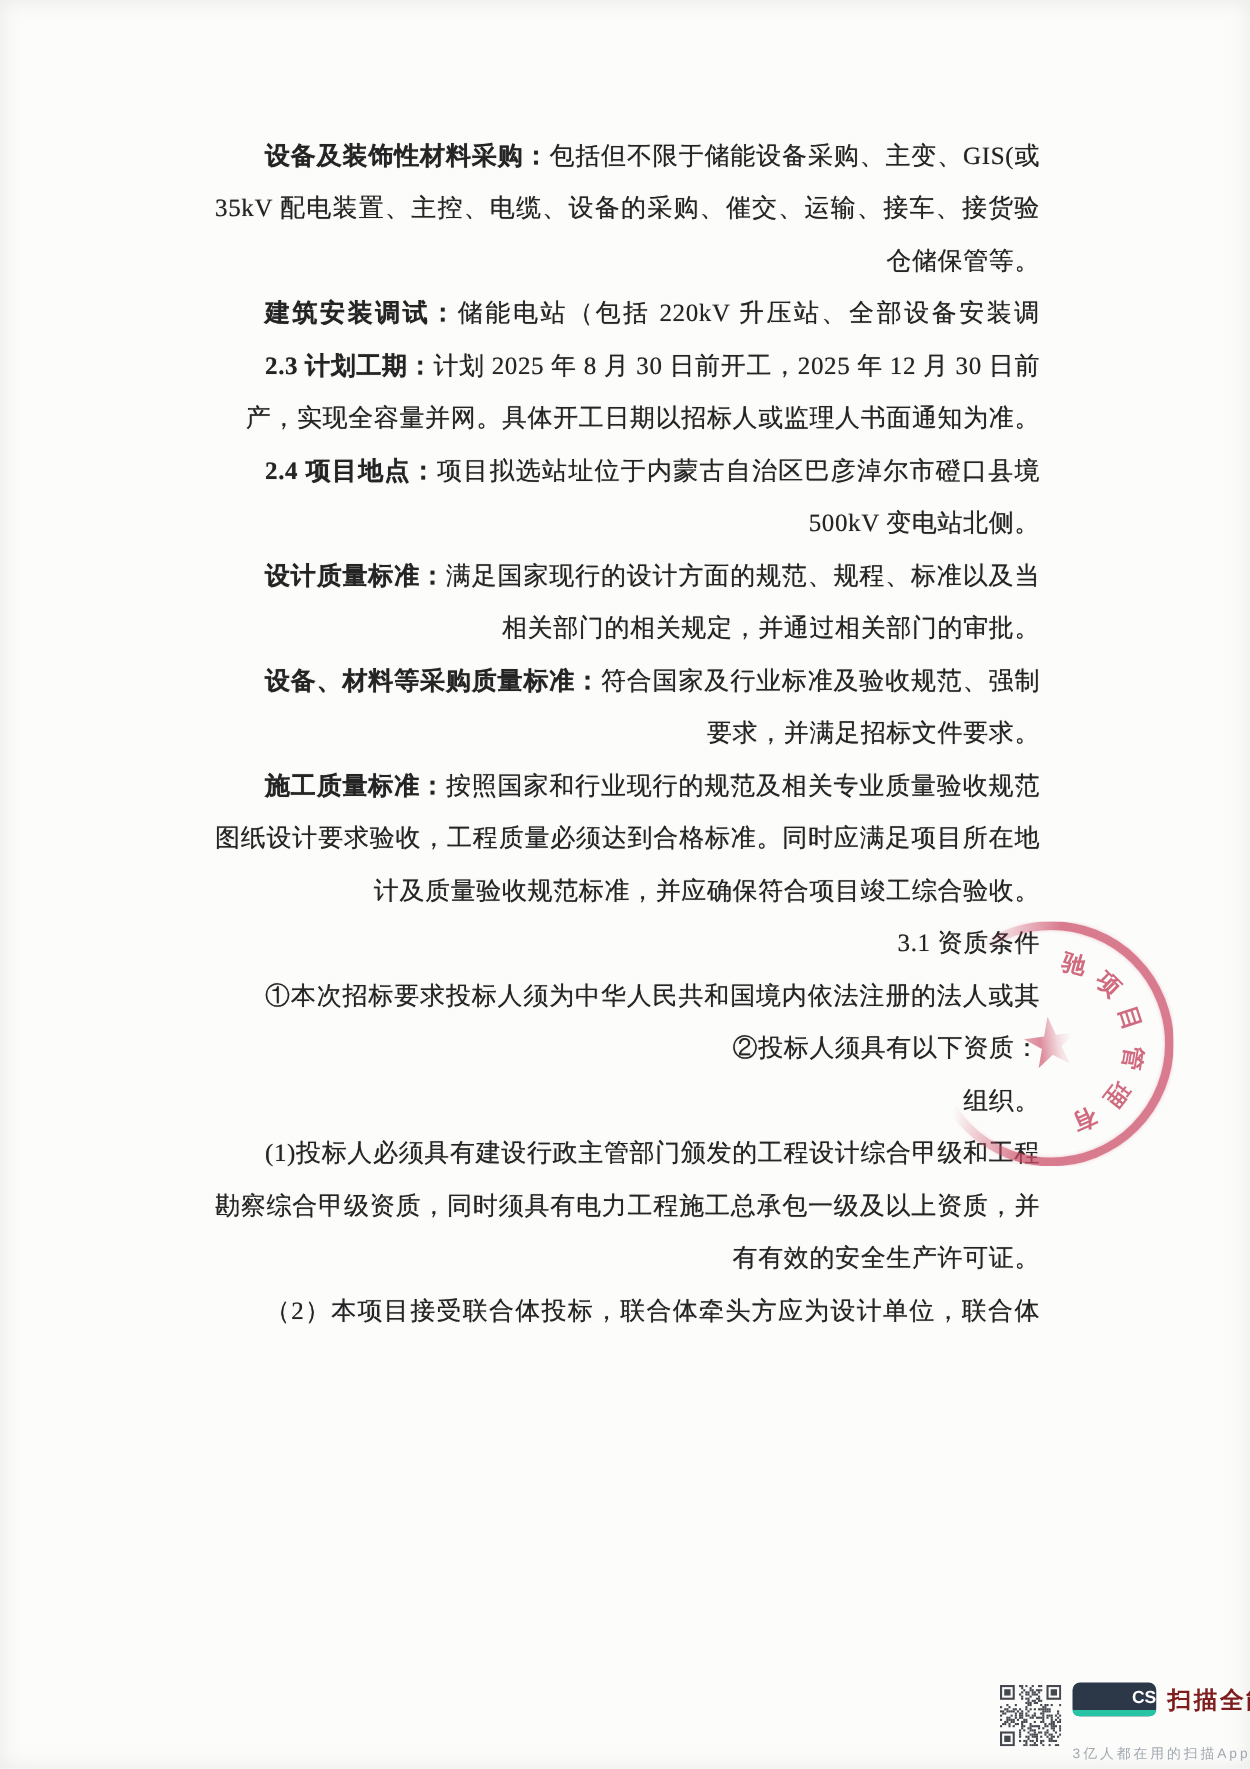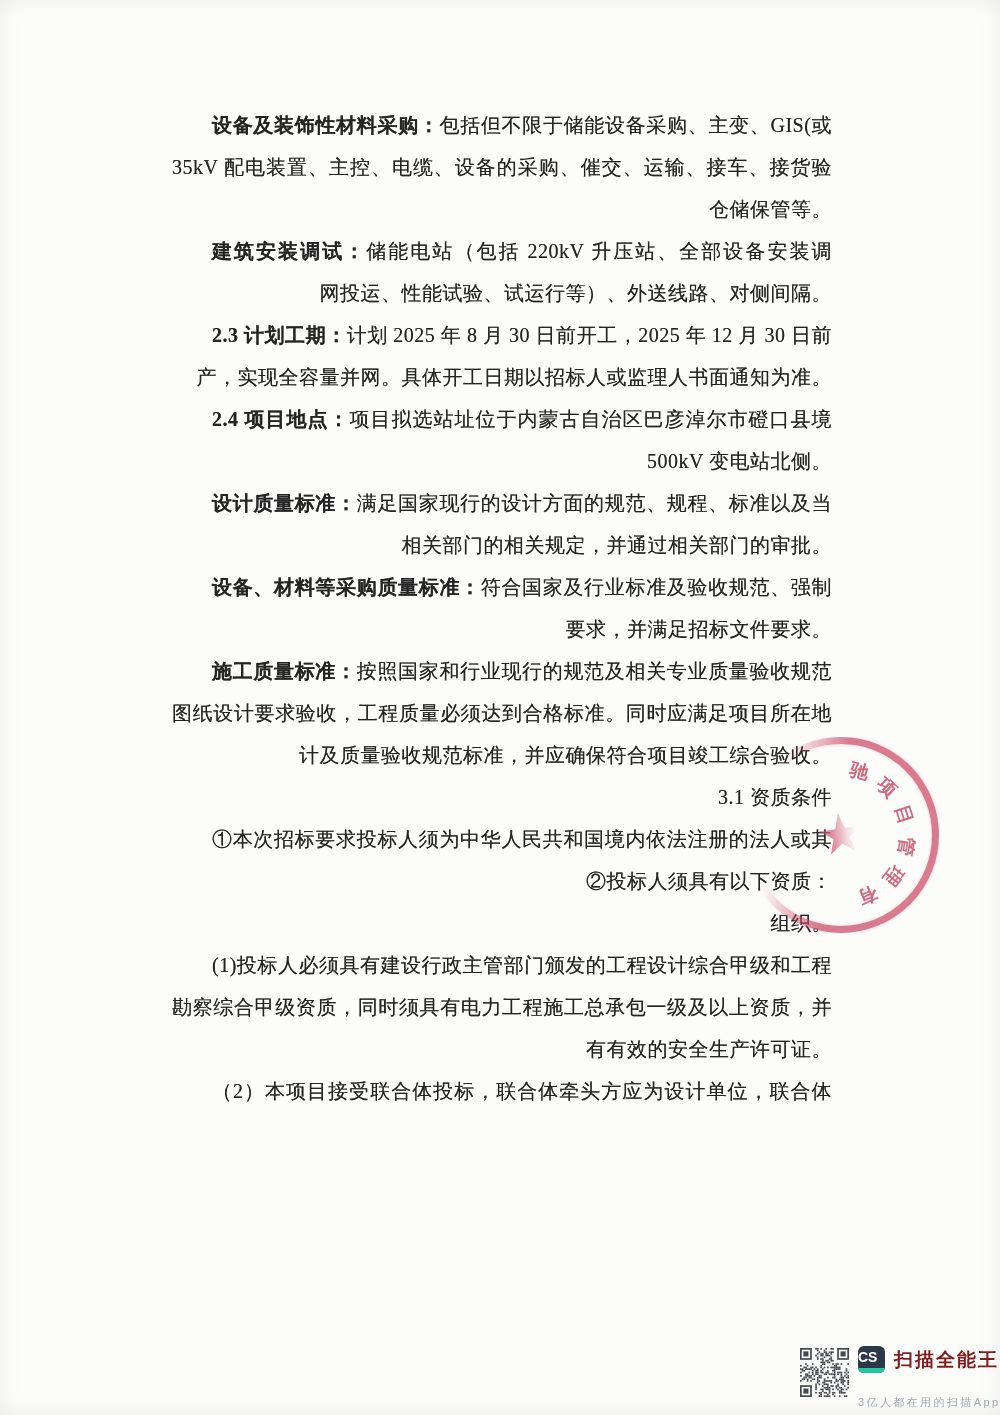--- a/index.html
+++ b/index.html
@@ -82,22 +82,23 @@
   .wm-right{ margin-left:9px; }
   .wm-row{ display:flex; align-items:center; }
   .cs-logo{
     position:relative;
     width:27px;height:27px;
     background:#2c3847;
     border-radius:6px;
     color:#ffffff;
     font-weight:700;
     font-size:14px;
-    text-align:left;
+    text-align:right;
     line-height:23px;
+    padding-left:40px;
   }
   .cs-bar{
     position:absolute;left:0;right:0;bottom:0;
     height:5px;
     background:#26c4a4;
     border-radius:0 0 6px 6px;
   }
   .wm-title{
     margin-left:9px;
     font-size:19px;
@@ -117,21 +118,20 @@
 </head>
 <body>
 
 <div class="page">
 
   <div class="doc">
       <div class="line fill indent"><b>设备及装饰性材料采购：</b>包括但不限于储能设备采购、主变、GIS(或 AIS)、</div>
       <div class="line fill">35kV 配电装置、主控、电缆、设备的采购、催交、运输、接车、接货验收和</div>
       <div class="line">仓储保管等。</div>
       <div class="line fill indent"><b>建筑安装调试：</b>储能电站（包括 220kV 升压站、全部设备安装调试、并</div>
-      <div class="line">网投运、性能试验、试运行等）、外送线路、对侧间隔。</div>
       <div class="line fill indent"><b>2.3 计划工期：</b>计划 2025 年 8 月 30 日前开工，2025 年 12 月 30 日前投</div>
       <div class="line">产，实现全容量并网。具体开工日期以招标人或监理人书面通知为准。</div>
       <div class="line fill indent"><b>2.4 项目地点：</b>项目拟选站址位于内蒙古自治区巴彦淖尔市磴口县境内祥泰</div>
       <div class="line">500kV 变电站北侧。</div>
       <div class="line fill indent"><b>设计质量标准：</b>满足国家现行的设计方面的规范、规程、标准以及当地</div>
       <div class="line">相关部门的相关规定，并通过相关部门的审批。</div>
       <div class="line fill indent"><b>设备、材料等采购质量标准：</b>符合国家及行业标准及验收规范、强制性</div>
       <div class="line">要求，并满足招标文件要求。</div>
       <div class="line fill indent"><b>施工质量标准：</b>按照国家和行业现行的规范及相关专业质量验收规范和</div>
       <div class="line fill">图纸设计要求验收，工程质量必须达到合格标准。同时应满足项目所在地设</div>

